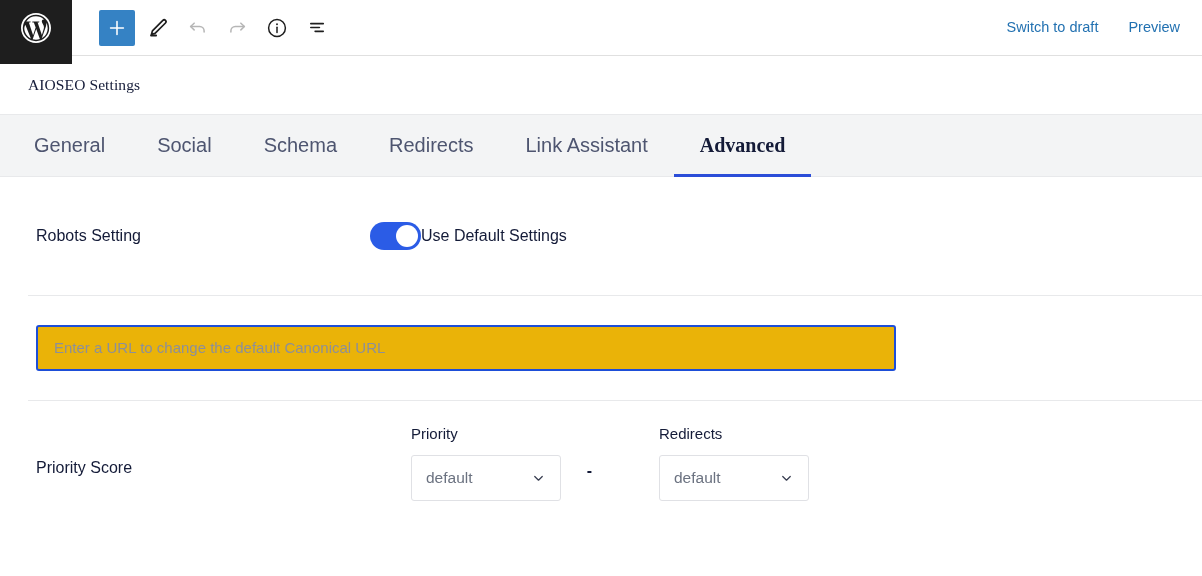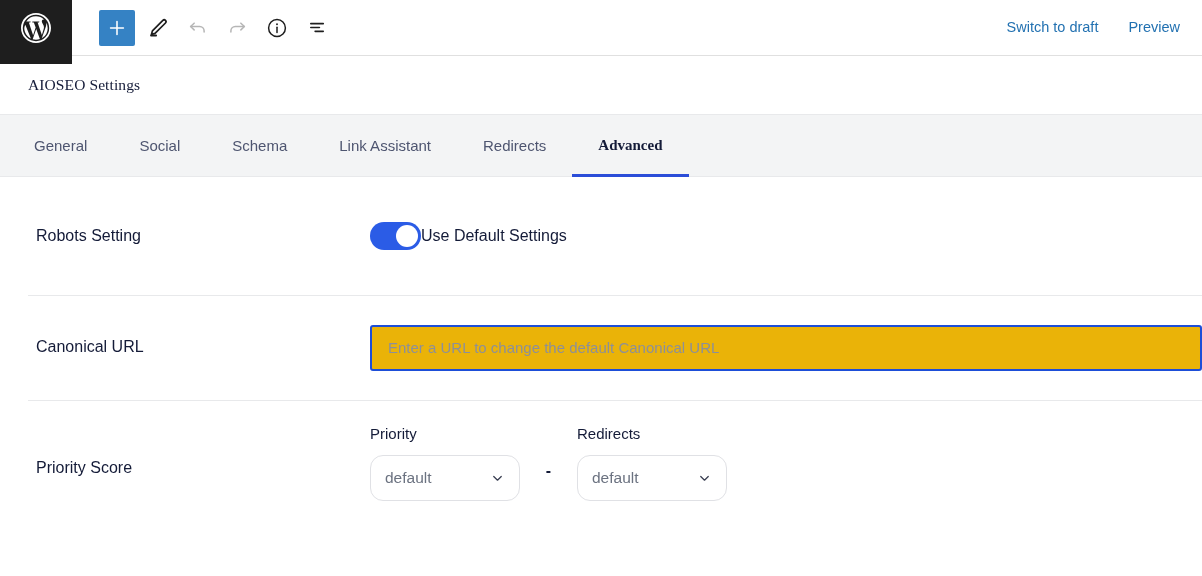--- a/index.html
+++ b/index.html
@@ -109,21 +109,21 @@
     border-bottom: 1px solid #e8e9eb;
     display: flex;
     align-items: stretch;
     padding-left: 8px;
   }
   .tab-item {
     position: relative;
     display: flex;
     align-items: center;
     padding: 0 26px;
-    font-size: 15px;
+    font-size: 20px;
     color: #4e5570;
     cursor: pointer;
     white-space: nowrap;
     justify-content: center;
   }
   .tab-item.active {
     color: #141b38;
     font-weight: bold;
     font-family: Liberation Serif, serif;
   }
@@ -222,33 +222,33 @@
     outline: none;
   }
   .canonical-input::placeholder { color: #8c8f9a; }
 
   
   .priority-group {
     display: flex;
     align-items: flex-end;
     gap: 0;
   }
-  .select-field { display: flex; flex-direction: column; }
+  .select-field { display: flex; flex-direction: column; margin-left: 41px; }
   .select-label {
     font-size: 15px;
     color: #141b38;
     margin-bottom: 14px;
     line-height: 1;
   }
   .select-box {
     position: relative;
     width: 150px;
     height: 46px;
     border: 1px solid #e0e1e5;
-    border-radius: 13px;
+    border-radius: 3px;
     background: #ffffff;
     display: flex;
     align-items: center;
     padding: 0 14px;
     cursor: pointer;
   }
   .select-value {
     font-size: 15.5px;
     color: #6b7280;
   }
@@ -365,24 +365,24 @@
     <div class="tab-item">
       <span>General</span>
     </div>
     <div class="tab-item">
       <span>Social</span>
     </div>
     <div class="tab-item">
       <span>Schema</span>
     </div>
     <div class="tab-item">
+      <span>Redirects</span>
+    </div>
+    <div class="tab-item">
       <span>Link Assistant</span>
-    </div>
-    <div class="tab-item">
-      <span>Redirects</span>
     </div>
     <div class="tab-item active">
       <span>Advanced</span>
     </div>
   </div>
 
   <div class="settings-body">
 
     <div class="settings-row row-robots">
       <div class="row-label">Robots Setting</div>
@@ -390,21 +390,20 @@
         <div class="toggle-wrap">
           <div class="toggle-switch">
             <div class="knob"></div>
           </div>
           <div class="toggle-label">Use Default Settings</div>
         </div>
       </div>
     </div>
 
     <div class="settings-row row-canonical">
-      <div class="row-label">Canonical URL</div>
       <div class="row-content">
         <input class="canonical-input" type="text" placeholder="Enter a URL to change the default Canonical URL" style="">
       </div>
     </div>
 
     <div class="settings-row row-priority">
       <div class="row-label">Priority Score</div>
       <div class="row-content">
         <div class="priority-group">
 

